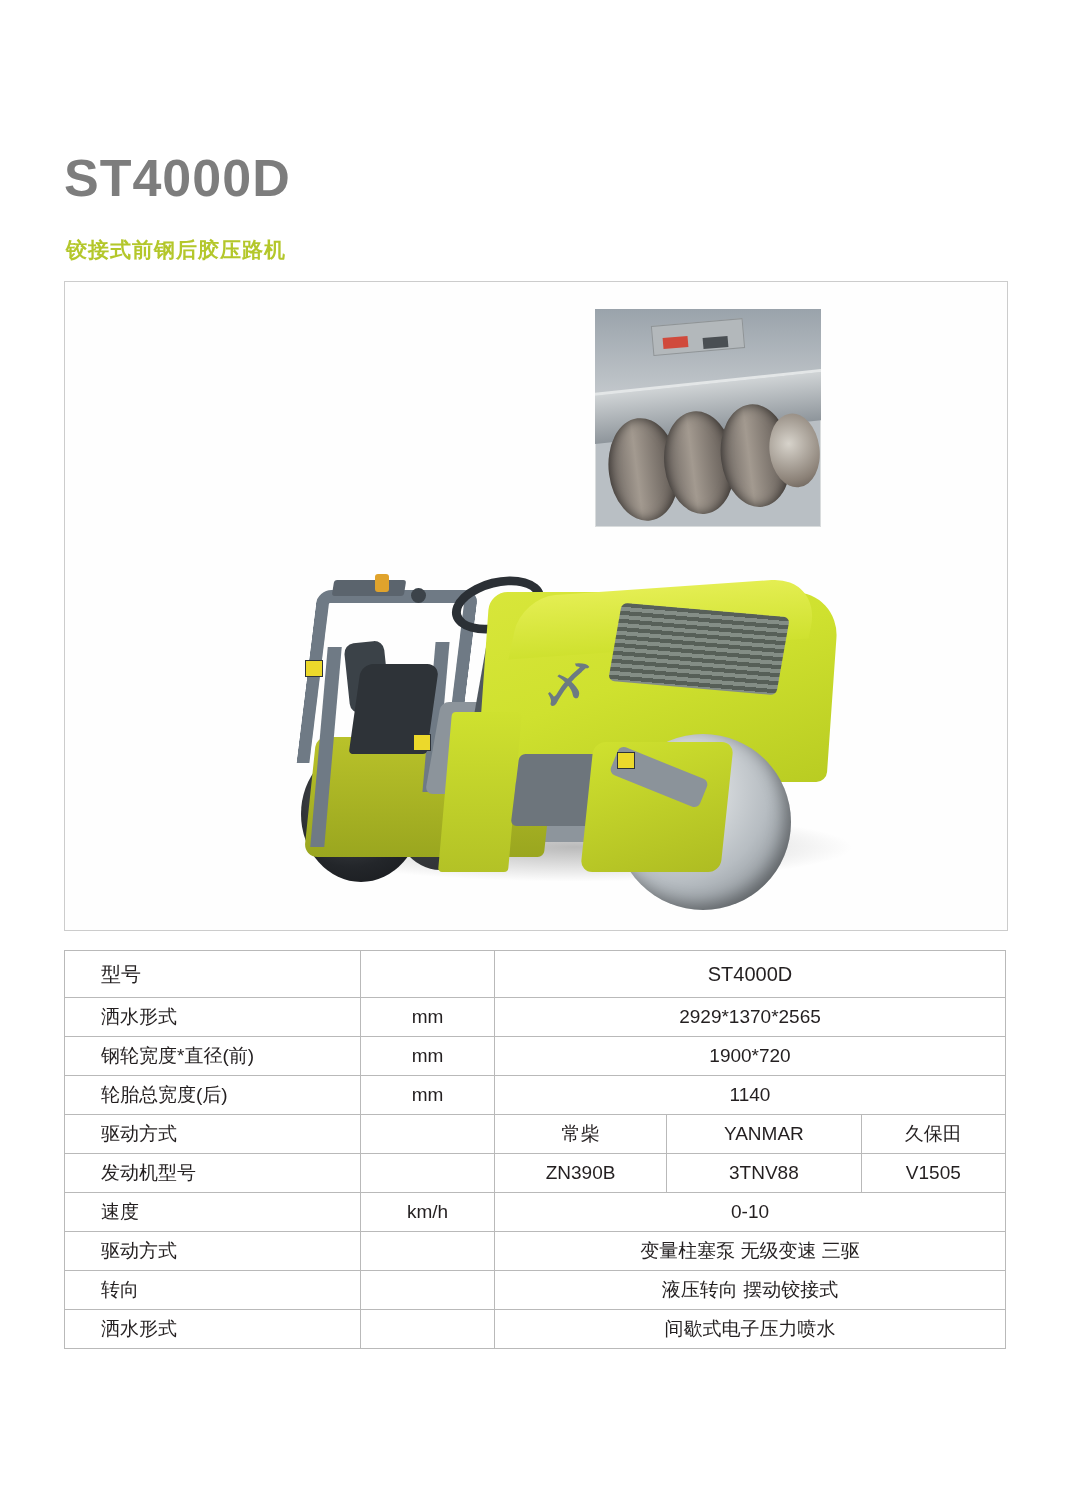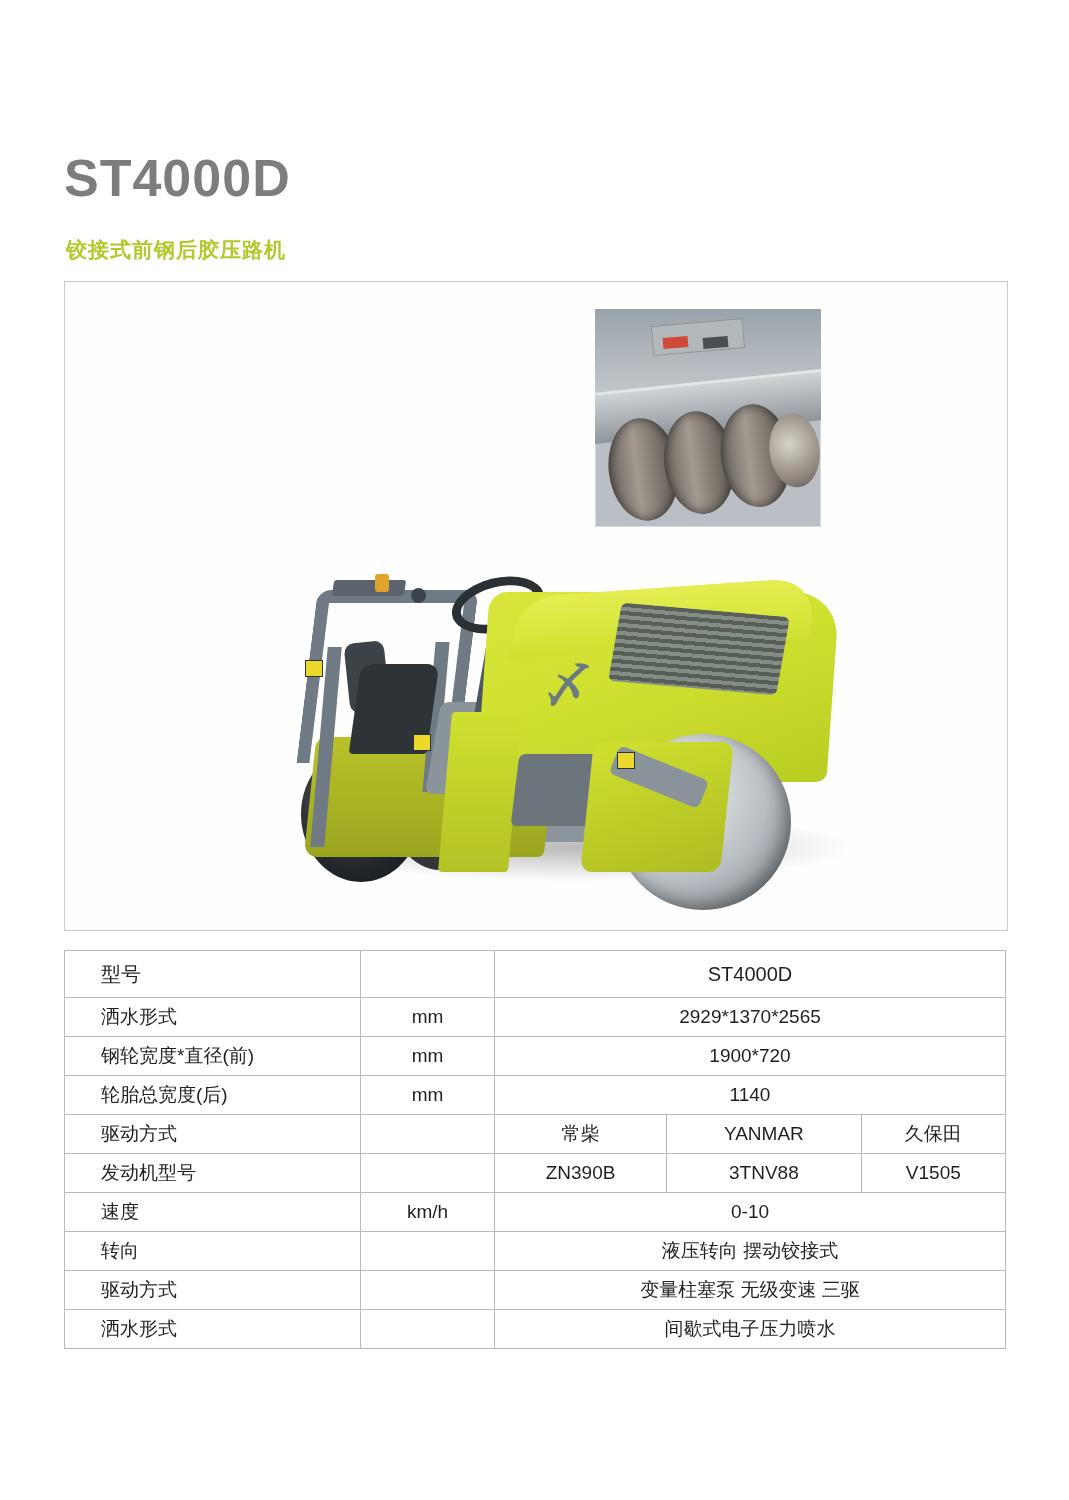--- a/index.html
+++ b/index.html
@@ -509,30 +509,30 @@
           <td>ZN390B</td>
           <td>3TNV88</td>
           <td>V1505</td>
         </tr>
         <tr>
           <td class="label">速度</td>
           <td class="unit">km/h</td>
           <td colspan="3">0-10</td>
         </tr>
         <tr>
+          <td class="label">驱动方式</td>
+          <td class="unit"></td>
+          <td colspan="3">变量柱塞泵  无级变速  三驱</td>
+        </tr>
+        <tr>
           <td class="label">转向</td>
           <td class="unit"></td>
           <td colspan="3">液压转向  摆动铰接式</td>
         </tr>
         <tr>
-          <td class="label">驱动方式</td>
-          <td class="unit"></td>
-          <td colspan="3">变量柱塞泵  无级变速  三驱</td>
-        </tr>
-        <tr>
           <td class="label">洒水形式</td>
           <td class="unit"></td>
           <td colspan="3">间歇式电子压力喷水</td>
         </tr>
       </tbody>
   </table>
 
 </div>
 
 </body></html>

